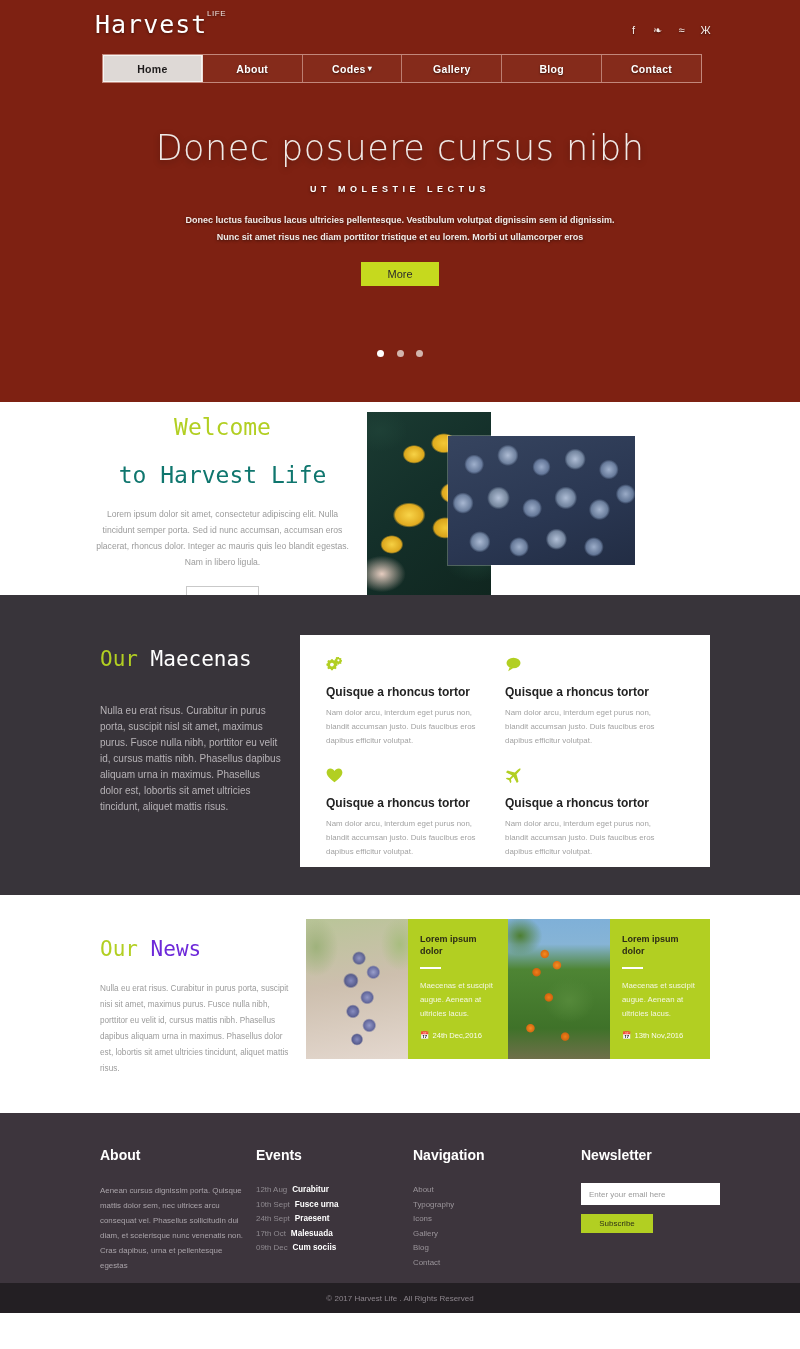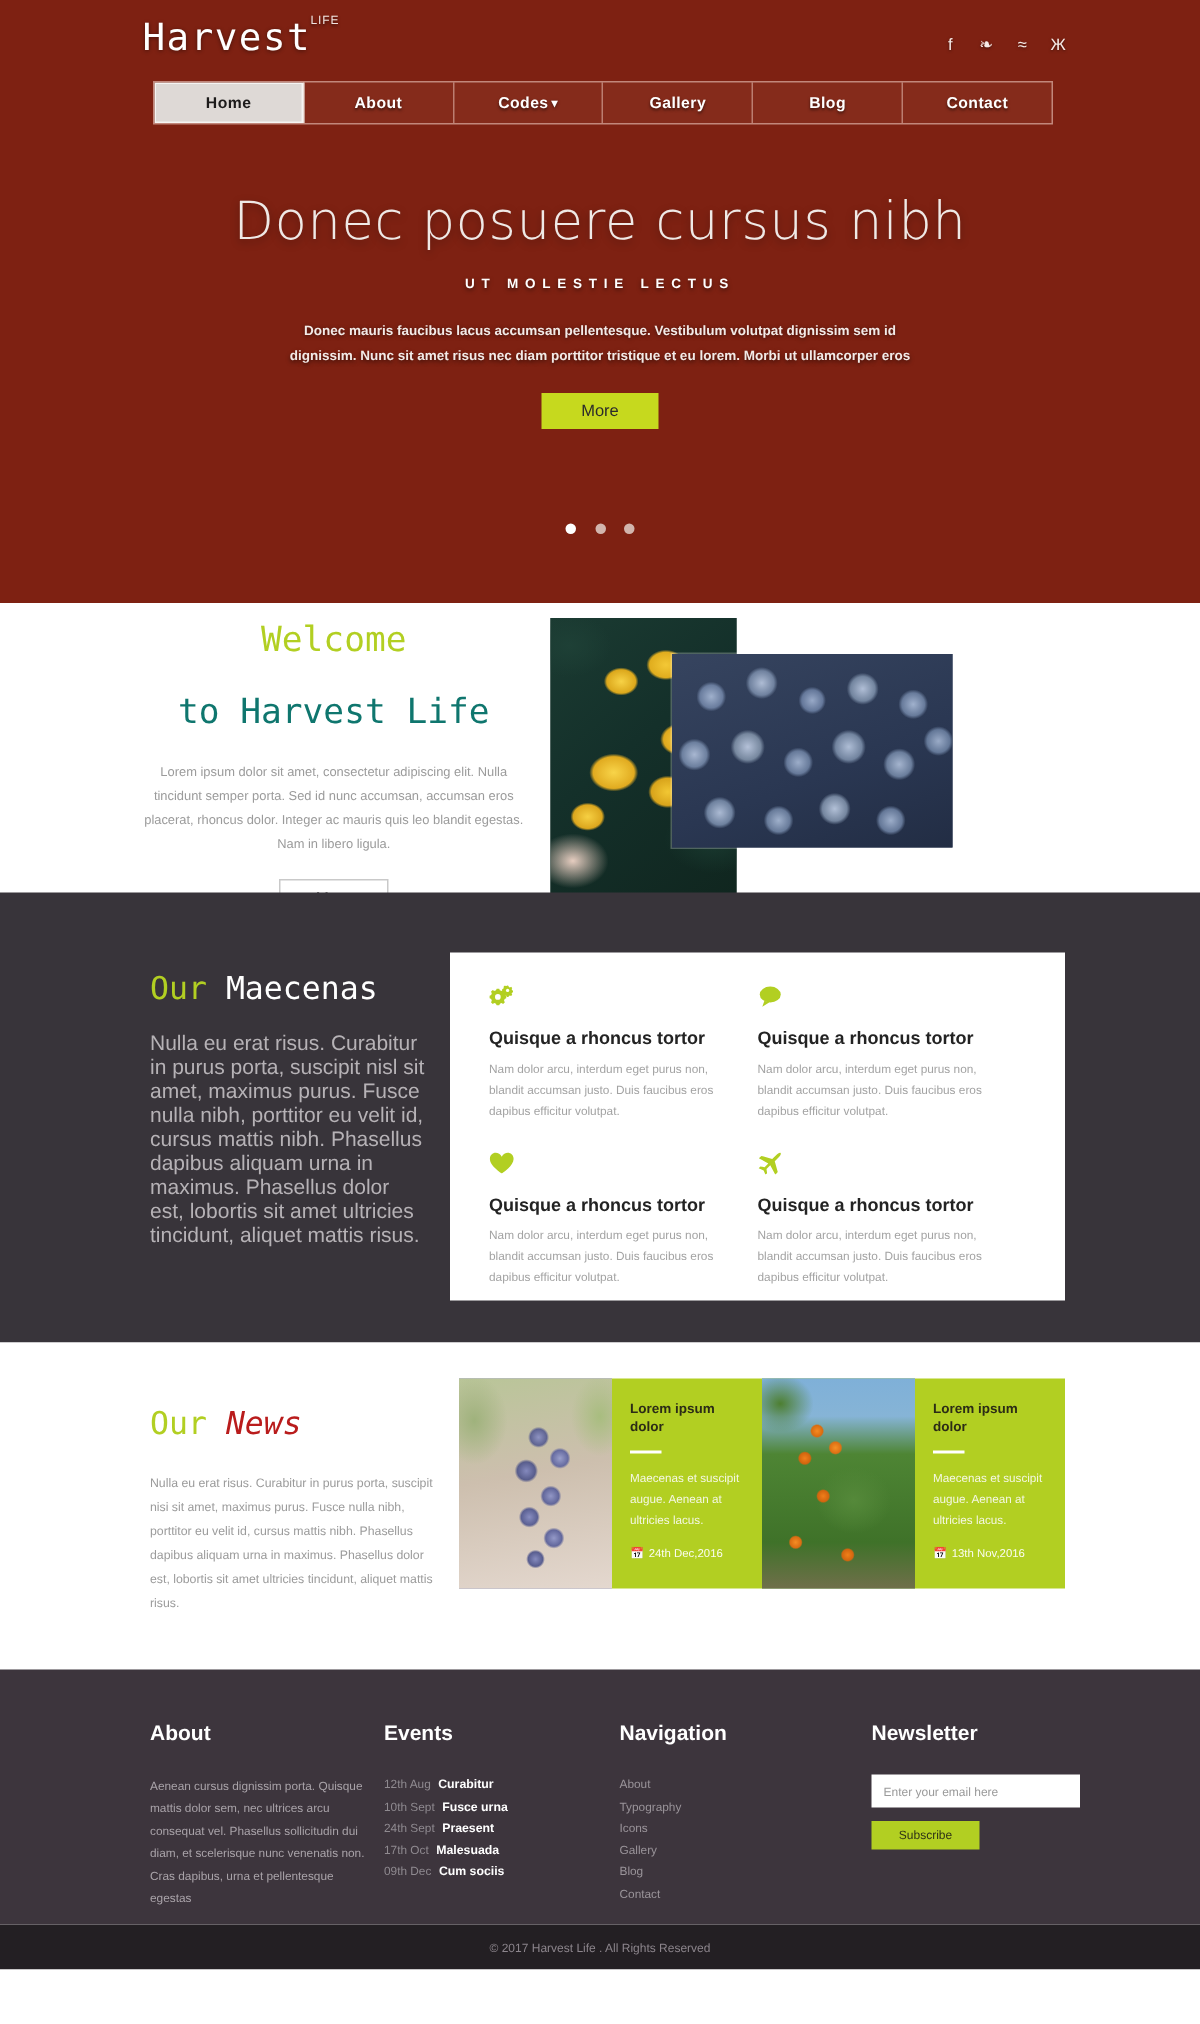--- a/index.html
+++ b/index.html
@@ -175,36 +175,36 @@
   }
 
   
   .services { background: #38343a; padding: 40px 0 44px; position: relative; height: 300px; }
   .svc-left { position: absolute; left: 100px; top: 52px; width: 185px; }
   .sec-h {
     font-family: "DejaVu Sans Mono", monospace; font-size: 21px; letter-spacing: 0;
   }
   .sec-h .k { color: #b2cf22; }
   .sec-h .w { color: #ffffff; }
-  .svc-left p { margin-top: 16px; font-size: 14px; line-height: 16px; color: #b6b2b6; }
+  .svc-left p { margin-top: 32px; font-size: 10px; line-height: 16px; color: #b6b2b6; }
   .svc-panel {
     position: absolute; left: 300px; top: 40px; width: 410px; height: 232px;
     background: #fff; padding: 22px 26px;
   }
   .svc-grid { display: flex; flex-wrap: wrap; }
   .svc-item { width: 50%; padding-right: 24px; margin-bottom: 20px; }
   .svc-ico { color: #b2cf22; font-size: 15px; height: 20px; line-height: 20px; }
   .svc-ico svg { display: block; }
   .svc-t { font-size: 12px; font-weight: bold; color: #232323; margin-top: 8px; }
   .svc-d { font-size: 7.9px; line-height: 14px; color: #a3a3a3; margin-top: 7px; }
 
   
   .news { background: #fff; position: relative; height: 218px; }
   .news-left { position: absolute; left: 100px; top: 42px; width: 190px; }
-  .news-left .sec-h .w { color: #b91c1c; font-style: italic; }
+  .news-left .sec-h .w { color: #6d28d9; }
   .news-left p { margin-top: 20px; font-size: 8.2px; line-height: 16px; color: #9b9b9b; }
   .news-cards { position: absolute; left: 306px; top: 24px; display: flex; gap: 100px; }
   .ncard { display: flex; width: 102px; }
   .ncard .nimg { width: 102px; height: 140px; flex: none; }
   .ncard .nbody {
     width: 100px; height: 140px; flex: none; background: #b2cf22;
     padding: 14px 10px 0 12px; position: relative;
   }
   .nb-t { font-size: 9px; font-weight: bold; color: #2c2c16; line-height: 12px; }
   .nb-rule { width: 21px; height: 2px; background: #fff; margin: 10px 0 10px; }
@@ -307,21 +307,21 @@
           <span>Blog</span>
         </a>
       <a href="#">
           <span>Contact</span>
         </a>
     </nav>
 
     <div class="hero-body">
       <div class="hero-title">Donec posuere cursus nibh</div>
       <div class="hero-sub">UT MOLESTIE LECTUS</div>
-      <div class="hero-desc">Donec mauris faucibus lacus accumsan pellentesque. Vestibulum volutpat dignissim sem id dignissim. Nunc sit amet risus nec diam porttitor tristique et eu lorem. Morbi ut ullamcorper eros</div>
+      <div class="hero-desc">Donec luctus faucibus lacus ultricies pellentesque. Vestibulum volutpat dignissim sem id dignissim. Nunc sit amet risus nec diam porttitor tristique et eu lorem. Morbi ut ullamcorper eros</div>
       <button class="hero-btn">More</button>
     </div>
 
     <div class="dots">
       <i class="on"></i>
       <i></i>
       <i></i>
     </div>
   </section>
 

